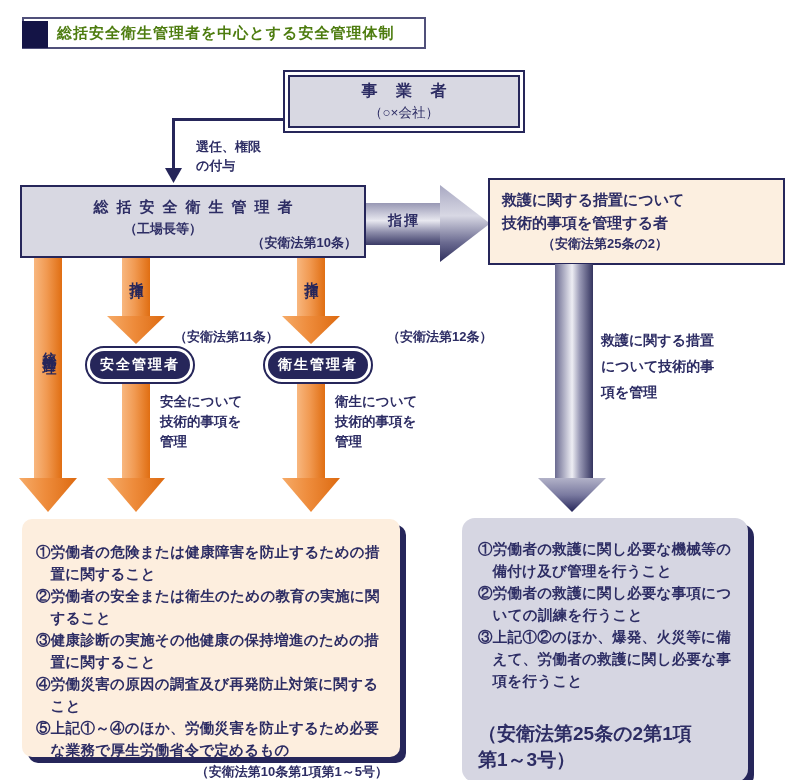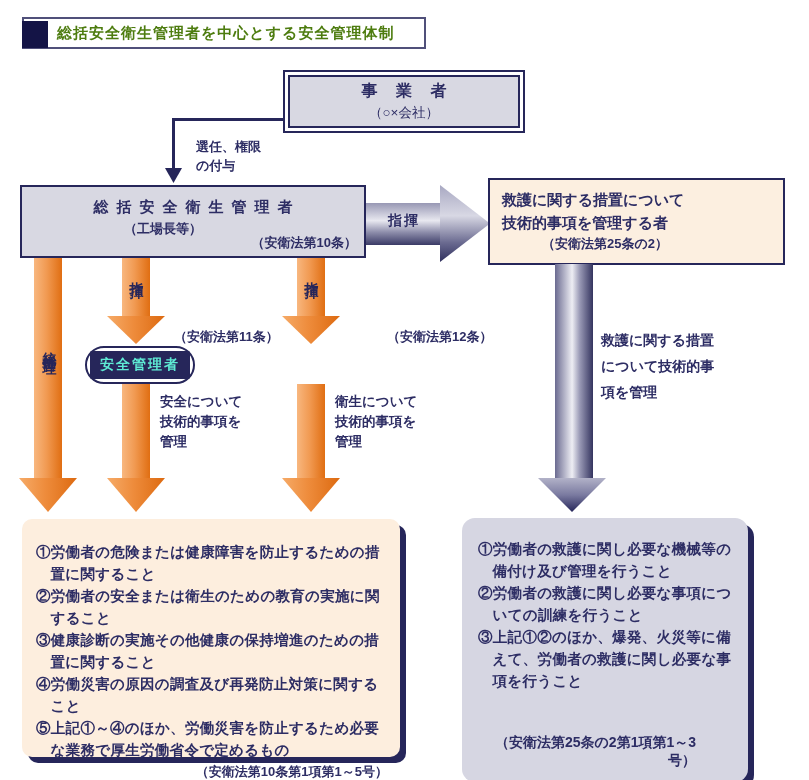--- a/index.html
+++ b/index.html
@@ -140,22 +140,22 @@
   .lbl-shiki2  { left:303px; top:271px; }
 
   
   .pill {
     position:absolute; width:110px; height:38px;
     border:2px solid #26265a; border-radius:19px;
     background:#ffffff; padding:3px;
   }
   .pill-inner {
     width:100%; height:100%;
-    background:#26265a; border-radius:2px;
-    color:#5eead4; font-size:14px; font-weight:bold; letter-spacing:2px;
+    background:#26265a; border-radius:14px;
+    color:#ffffff; font-size:14px; font-weight:bold; letter-spacing:2px;
     display:flex; align-items:center; justify-content:center;
   }
   .pill-safety { left:85px;  top:346px; }
   .pill-health { left:263px; top:346px; }
 
   .law-note { position:absolute; font-size:13px; font-weight:bold; white-space:nowrap; }
   .law-11 { left:174px; top:328px; }
   .law-12 { left:387px; top:328px; }
 
   .note3 { position:absolute; font-size:13.5px; font-weight:bold; line-height:20px; white-space:nowrap; }
@@ -179,21 +179,21 @@
     left:462px; top:518px; width:286px; height:264px;
     background:#d6d6e2; border-radius:13px;
     padding:20px 10px 6px 16px;
   }
   .duty-item {
     line-height:22px;
     text-indent:-1em; padding-left:1em;
     letter-spacing:0.3px;
   }
   .duty-law-left  { text-align:right; margin-top:2px; font-size:13px; }
-  .duty-law-right { text-align:right; margin-top:42px; padding-right:42px; font-size:14px; }
+  .duty-law-right { text-align:left; margin-top:29px; padding-right:42px; font-size:19px; }
 </style>
 </head>
 <body>
 
 <div class="canvas">
 
   <div class="title-bar">
     <span class="title-square"></span>
     <span class="title-text">総括安全衛生管理者を中心とする安全管理体制</span>
   </div>
@@ -239,20 +239,23 @@
 
   <div class="o-shaft shaft-c"></div>
   <div class="o-head head-c"></div>
   <div class="vlabel lbl-shiki2">指揮</div>
 
   <div class="law-note law-11">（安衛法第11条）</div>
   <div class="law-note law-12">（安衛法第12条）</div>
 
   <div class="pill pill-safety">
     <div class="pill-inner">安全管理者</div>
+  </div>
+  <div class="pill pill-health">
+    <div class="pill-inner">衛生管理者</div>
   </div>
 
   <div class="o-shaft shaft-b2"></div>
   <div class="o-head head-b2"></div>
   <div class="o-shaft shaft-c2"></div>
   <div class="o-head head-c2"></div>
 
   <div class="note3 note-safety">
     <div>安全について</div>
     <div>技術的事項を</div>

